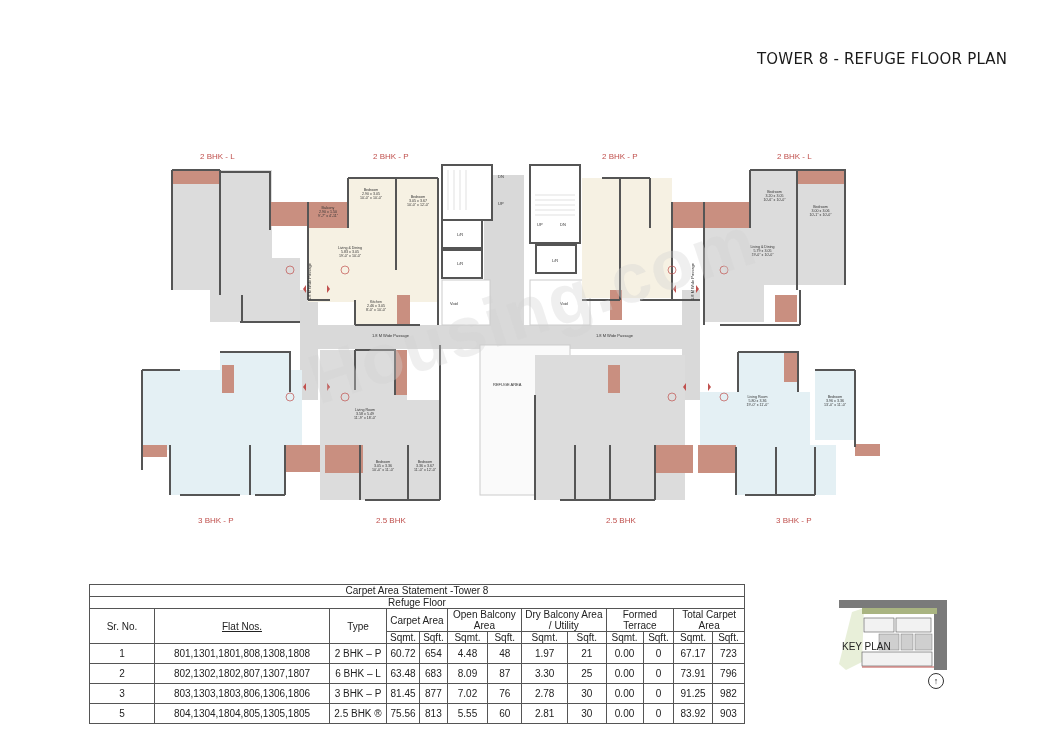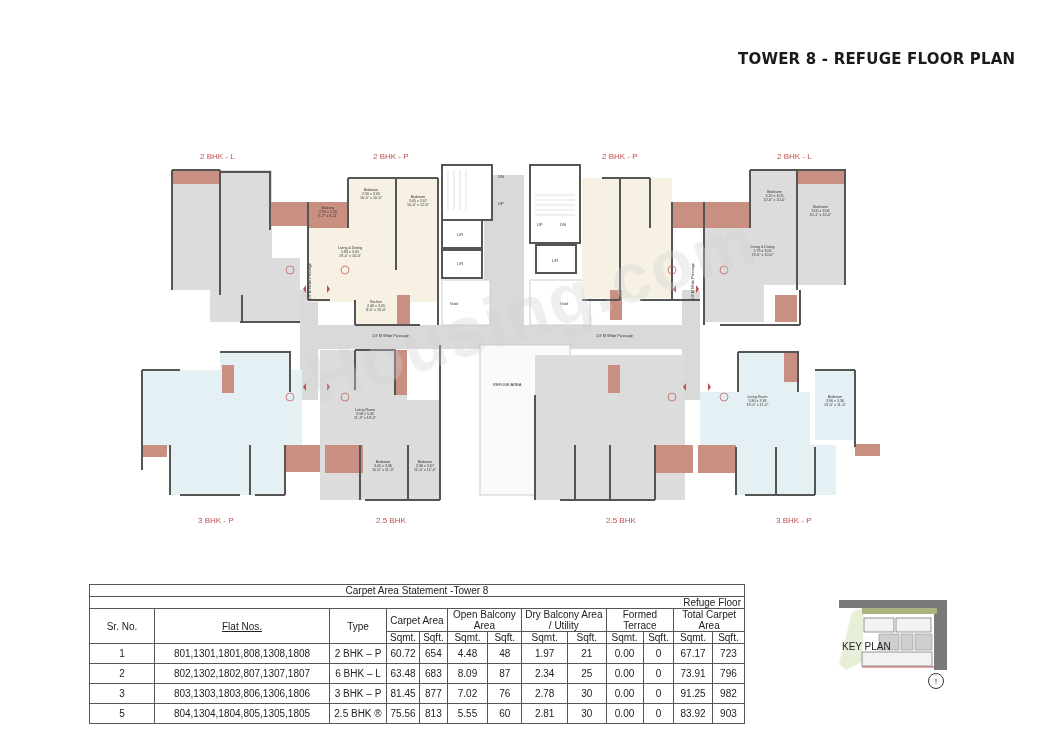--- a/index.html
+++ b/index.html
@@ -1,17 +1,17 @@
 <!DOCTYPE html>
 <html><head>
 <meta charset="utf-8">
 <style>
   html,body{margin:0;padding:0;background:#fff;}
   body{width:1041px;height:740px;position:relative;overflow:hidden;font-family:"Liberation Sans",sans-serif;color:#222;}
-  .title{position:absolute;left:738px;top:50px;font-size:15px;font-weight:bold;letter-spacing:0.2px;color:#1a1a1a;font-family:"DejaVu Sans",sans-serif;text-align:center;}
+  .title{position:absolute;left:757px;top:50px;font-size:15px;font-weight:normal;letter-spacing:0.2px;color:#1a1a1a;font-family:"DejaVu Sans",sans-serif;text-align:center;}
   .plan{position:absolute;left:0;top:0;width:1041px;height:560px;}
   .unit-label{position:absolute;font-size:8px;color:#c0504d;font-family:"Liberation Sans",sans-serif;text-align:right;}
   .room{position:absolute;font-size:3.6px;line-height:4.2px;text-align:center;color:#333;}
   .wm{position:absolute;left:300px;top:270px;font-size:70px;color:rgba(210,210,210,0.35);transform:rotate(-18deg);font-family:"Liberation Sans",sans-serif;font-weight:bold;letter-spacing:2px;pointer-events:none;}
   table.area{position:absolute;left:89px;top:584px;width:656px;border-collapse:collapse;font-size:10px;color:#222;}
   table.area td{border:1px solid #555;padding:0 3px;height:10px;text-align:center;}
   table.area tr.data td{height:19px;}
   table.area td.right{text-align:right;}
   .keyplan{position:absolute;left:834px;top:592px;width:120px;height:100px;}
   .keylabel{position:absolute;left:842px;top:641px;font-size:10px;color:#222;text-align:center;}
@@ -187,21 +187,21 @@
 <div class="room" style="left:345px;top:408px;width:40px;"><span>Living Room</span><br><span>3.58 x 5.49</span><br><span>11'-9" x 18'-0"</span></div>
 
 <div class="wm">Housing.com</div>
 
 <table class="area">
   <tbody>
       <tr>
     <td colspan="15">Carpet Area Statement -Tower 8</td>
   </tr>
   <tr>
-    <td colspan="15" class="right" style="text-align:right;">Refuge Floor</td>
+    <td colspan="15" class="right" style="text-align:center;">Refuge Floor</td>
   </tr>
   <tr>
     <td rowspan="2" style="width:58px;">Sr. No.</td>
     <td rowspan="2" style="width:168px;text-decoration:underline;">Flat Nos.</td>
     <td rowspan="2" style="width:50px;">Type</td>
     <td colspan="2">Carpet Area</td>
     <td colspan="2">Open Balcony Area</td>
     <td colspan="2">Dry Balcony Area / Utility</td>
     <td colspan="2">Formed Terrace</td>
     <td colspan="2">Total Carpet Area</td>
@@ -234,21 +234,21 @@
     <td>723</td>
   </tr>
   <tr class="data">
     <td>2</td>
     <td>802,1302,1802,807,1307,1807</td>
     <td>6 BHK – L</td>
     <td>63.48</td>
     <td>683</td>
     <td>8.09</td>
     <td>87</td>
-    <td>2.34</td>
+    <td>3.30</td>
     <td>25</td>
     <td>0.00</td>
     <td>0</td>
     <td>73.91</td>
     <td>796</td>
   </tr>
   <tr class="data">
     <td>3</td>
     <td>803,1303,1803,806,1306,1806</td>
     <td>3 BHK – P</td>

